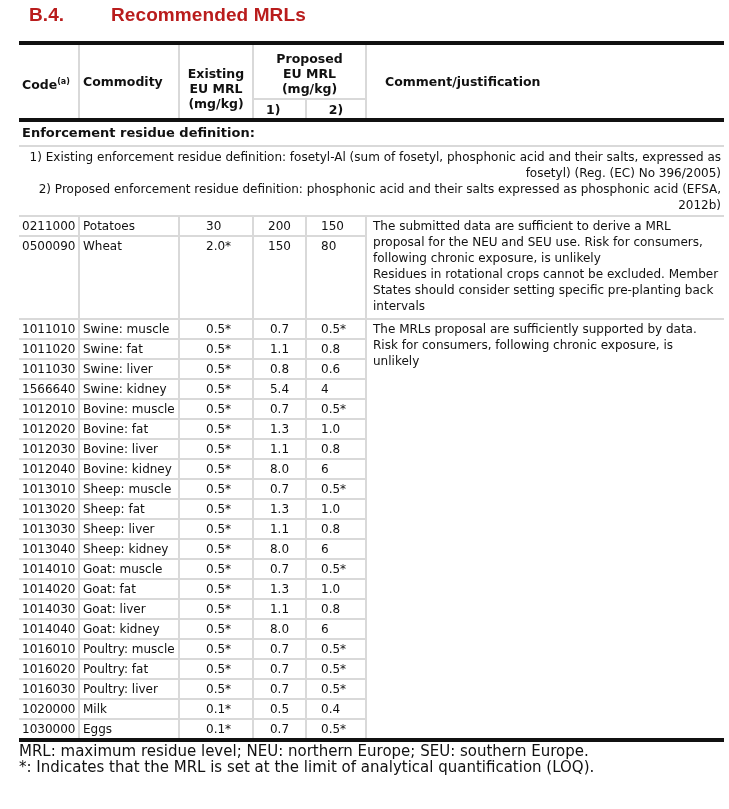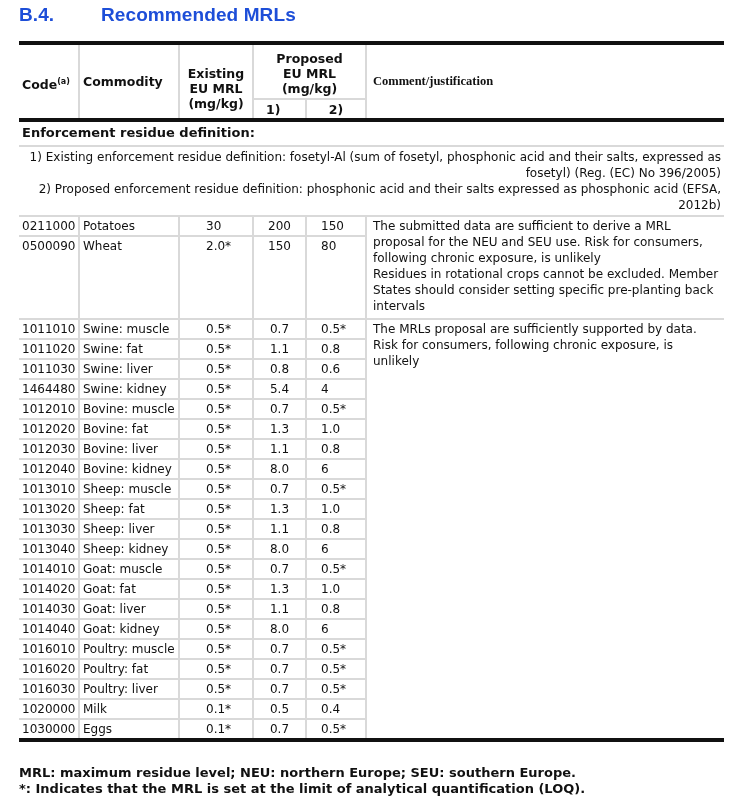--- a/index.html
+++ b/index.html
@@ -1,42 +1,42 @@
 <!DOCTYPE html>
 <html><head>
 <meta charset="utf-8">
 <style>
   html, body { margin:0; padding:0; background:#ffffff; }
   body { width:729px; height:809px; position:relative; overflow:hidden;
          font-family:"DejaVu Sans", sans-serif; color:#111; }
-  .heading { position:absolute; left:19px; top:4px; font-family:"Liberation Sans", sans-serif;
-             font-weight:bold; font-size:19px; color:#1d4ed8; letter-spacing:0.1px; }
+  .heading { position:absolute; left:29px; top:4px; font-family:"Liberation Sans", sans-serif;
+             font-weight:bold; font-size:19px; color:#b91c1c; letter-spacing:0.1px; }
   .heading .num { display:inline-block; width:82px; }
   table.mrl { position:absolute; left:19px; top:41px; width:705px; border-collapse:collapse;
               font-family:"DejaVu Sans", sans-serif; font-size:12px; table-layout:fixed; }
   table.mrl td, table.mrl th { padding:0 3px; line-height:16px; vertical-align:top; }
   table.mrl thead tr.top th { border-top:4px solid #111;margin-left:7px; }
   table.mrl thead th { font-weight:bold; font-size:12.5px; text-align:center; vertical-align:middle;
                        border-right:2px solid #d9d9d9; line-height:15px; }
-  table.mrl thead th.last { border-right:none; text-align:left; padding-left:6px;font-family:Liberation Serif, serif; }
+  table.mrl thead th.last { border-right:none; text-align:left; padding-left:18px; }
   table.mrl thead th.left { text-align:left; }
   table.mrl thead tr.sub th { border-top:2px solid #d9d9d9; height:18px; }
   table.mrl thead tr.sub { border-bottom:4px solid #111; }
   .sup { font-size:8px; vertical-align:super; font-weight:bold; }
   tr.sect td { font-weight:bold; font-size:13px; padding:3px 3px 4px 3px; border-bottom:2px solid #d9d9d9; }
   tr.def td { font-size:12px; padding:2px 3px; border-bottom:2px solid #d9d9d9; }
   .defline { padding-left:12px; text-indent:-12px; line-height:16px;text-align:right; }
   tr.row td { border-right:2px solid #d9d9d9; border-bottom:2px solid #d9d9d9; height:18px; line-height:18px; white-space:nowrap; }
   tr.row td.comment { border-right:none; white-space:normal; line-height:16px; padding-left:6px; padding-top:1px; }
   tr.row td.num { text-align:center; }
   tr.row td.existing { text-align:left; padding-left:26px; }
   tr.row td.p2 { text-align:left; padding-left:14px; }
   tr.lastrow td { border-bottom:4px solid #111 !important; }
-  .foot { position:absolute; left:19px; top:765px; font-family:"DejaVu Sans", sans-serif;
-          font-size:13px; line-height:15.5px; color:#111;font-weight:bold; }
+  .foot { position:absolute; left:19px; top:744px; font-family:"DejaVu Sans", sans-serif;
+          font-size:15px; line-height:15.5px; color:#111; }
 </style>
 </head>
 <body>
 
 <div class="heading">
   <span class="num">B.4.</span><span>Recommended MRLs</span>
 </div>
 
 <table class="mrl">
   <colgroup>
@@ -114,21 +114,21 @@
         <td class="p2">0.8</td>
       </tr>
       <tr class="row">
         <td>1011030</td>
         <td>Swine: liver</td>
         <td class="existing">0.5*</td>
         <td class="num">0.8</td>
         <td class="p2">0.6</td>
       </tr>
       <tr class="row">
-        <td>1464480</td>
+        <td>1566640</td>
         <td>Swine: kidney</td>
         <td class="existing">0.5*</td>
         <td class="num">5.4</td>
         <td class="p2">4</td>
       </tr>
       <tr class="row">
         <td>1012010</td>
         <td>Bovine: muscle</td>
         <td class="existing">0.5*</td>
         <td class="num">0.7</td>

